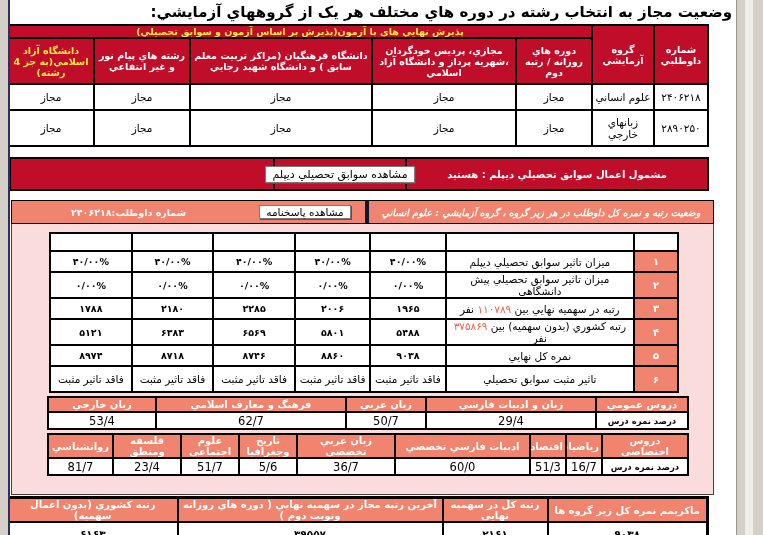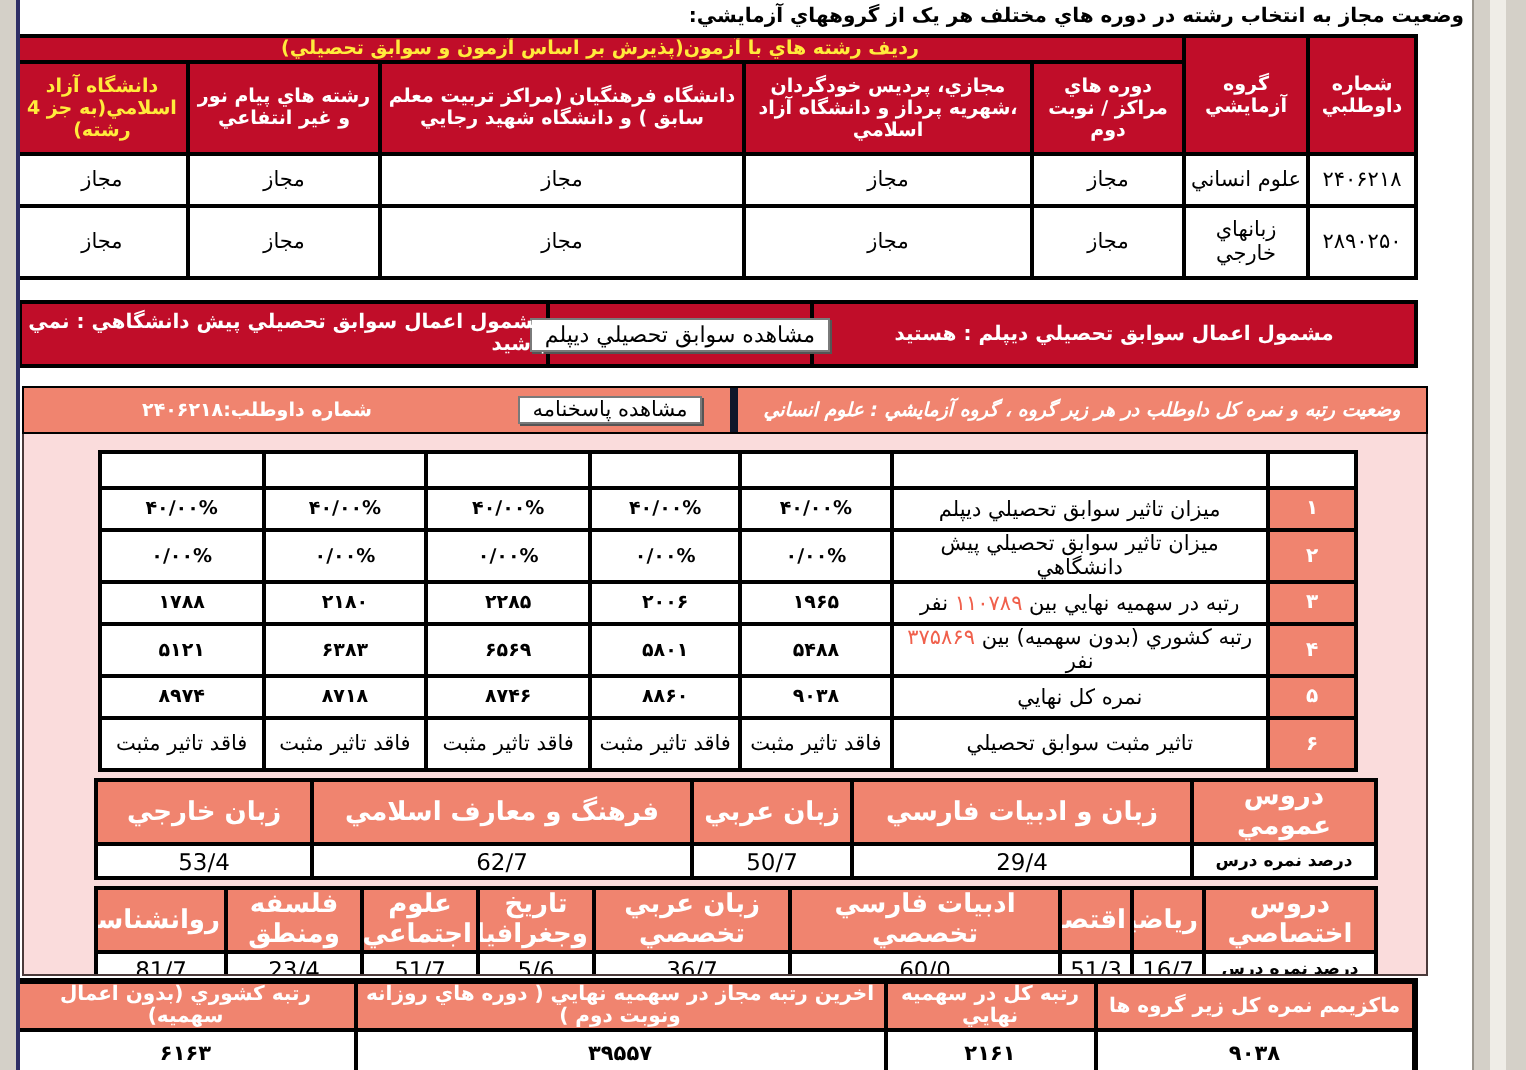--- a/index.html
+++ b/index.html
@@ -16,21 +16,21 @@
     border-right:1px solid #9a968e;
     border-left:2px solid #2e2e66;
     overflow:hidden;
   }
   .scroll-area{position:absolute;top:0;bottom:0;right:0;width:24px;background:#D4D0C8;}
   .scroll-track{position:absolute;top:0;bottom:0;right:10px;width:8px;background:#EFEDE7;}
 
   .top-title{
     margin:3px 4px 3px 0;
     text-align:right;
-    font-size:10px;font-weight:bold;color:#000;
+    font-size:15px;font-weight:bold;color:#000;
   }
 
   table{border-collapse:collapse;table-layout:fixed;}
   td{border:2px solid #000;text-align:center;vertical-align:middle;padding:0 2px;overflow:hidden;}
 
   .crimson{background:#C00D29;color:#fff;font-weight:bold;}
   .yellow{color:#FFEB3C;}
   .sal{background:#F0846F;color:#fff;font-weight:bold;}
   .redtxt{color:#F0604C;}
 
@@ -91,21 +91,21 @@
   .sub .lbl{font-size:10.5px;margin-left:48px;}
   .sub .num{font-size:9.5px;font-weight:bold;margin-left:40px;}
 
   .section-title{
     margin-top:6px;height:15px;text-align:center;
     font-size:11px;font-weight:bold;color:#000;
   }
 
   
   .scores{width:640px;margin:3px 24px 0 0;}
-  .scores .hd td{height:13px;font-size:13px;}
+  .scores .hd td{height:13px;font-size:10px;}
   .scores .val td{height:15px;font-size:11.5px;background:#fff;color:#000;}
   .scores .val .sal{font-size:8.5px;}
 
   
   .final{width:700px;margin:1px 27px 0 0;border:3px solid #000;}
   .final .hd td{height:15px;font-size:10px;}
   .final .val td{height:22px;font-size:10.5px;font-weight:bold;background:#fff;color:#000;}
 </style>
 </head>
 <body>
@@ -121,24 +121,24 @@
         <col style="width:76px">
       <col style="width:144px">
         <col style="width:182px">
         <col style="width:96px">
         <col style="width:86px">
     </colgroup>
     <tbody>
         <tr class="h1">
       <td rowspan="2" class="crimson">شماره داوطلبي</td>
       <td rowspan="2" class="crimson">گروه آزمايشي</td>
-      <td colspan="5" class="crimson yellow">رديف رشته هاي با آزمون(پذيرش بر اساس آزمون و سوابق تحصيلي)</td>
+      <td colspan="5" class="crimson yellow">پذيرش نهايي هاي با آزمون(پذيرش بر اساس آزمون و سوابق تحصيلي)</td>
     </tr>
     <tr class="h2">
-      <td class="crimson">دوره هاي مراکز / نوبت دوم</td>
+      <td class="crimson">دوره هاي روزانه / رتبه دوم</td>
       <td class="crimson">مجازي، پرديس خودگردان ،شهريه پرداز و دانشگاه آزاد اسلامي</td>
       <td class="crimson">دانشگاه فرهنگيان (مراکز تربيت معلم سابق ) و دانشگاه شهيد رجايي</td>
       <td class="crimson">رشته هاي پيام نور و غير انتفاعي</td>
       <td class="crimson yellow">دانشگاه آزاد اسلامي(به جز 4 رشته)</td>
     </tr>
     <tr class="b1">
       <td class="body-cell">۲۴۰۶۲۱۸</td>
       <td class="body-cell">علوم انساني</td>
       <td class="body-cell">مجاز</td>
       <td class="body-cell">مجاز</td>
@@ -156,21 +156,20 @@
       <td class="body-cell">مجاز</td>
     </tr>
   </tbody>
     </table>
 
   <div class="dip-bar">
     <div class="cell dip-right">مشمول اعمال سوابق تحصيلي ديپلم : هستيد</div>
     <div class="cell dip-mid">
       <button class="btn">مشاهده سوابق تحصيلي ديپلم</button>
     </div>
-    <div class="cell dip-left">مشمول اعمال سوابق تحصيلي پيش دانشگاهي : نمي باشيد</div>
   </div>
 
   <div class="stat-bar">
     <div class="cell stat-title">وضعيت رتبه و نمره کل داوطلب در هر زير گروه ، گروه آزمايشي : علوم انساني</div>
     <div class="cell stat-btnbox">
       <button class="btn">مشاهده پاسخنامه</button>
     </div>
     <div class="cell stat-cand">شماره داوطلب:۲۴۰۶۲۱۸</div>
   </div>
 

